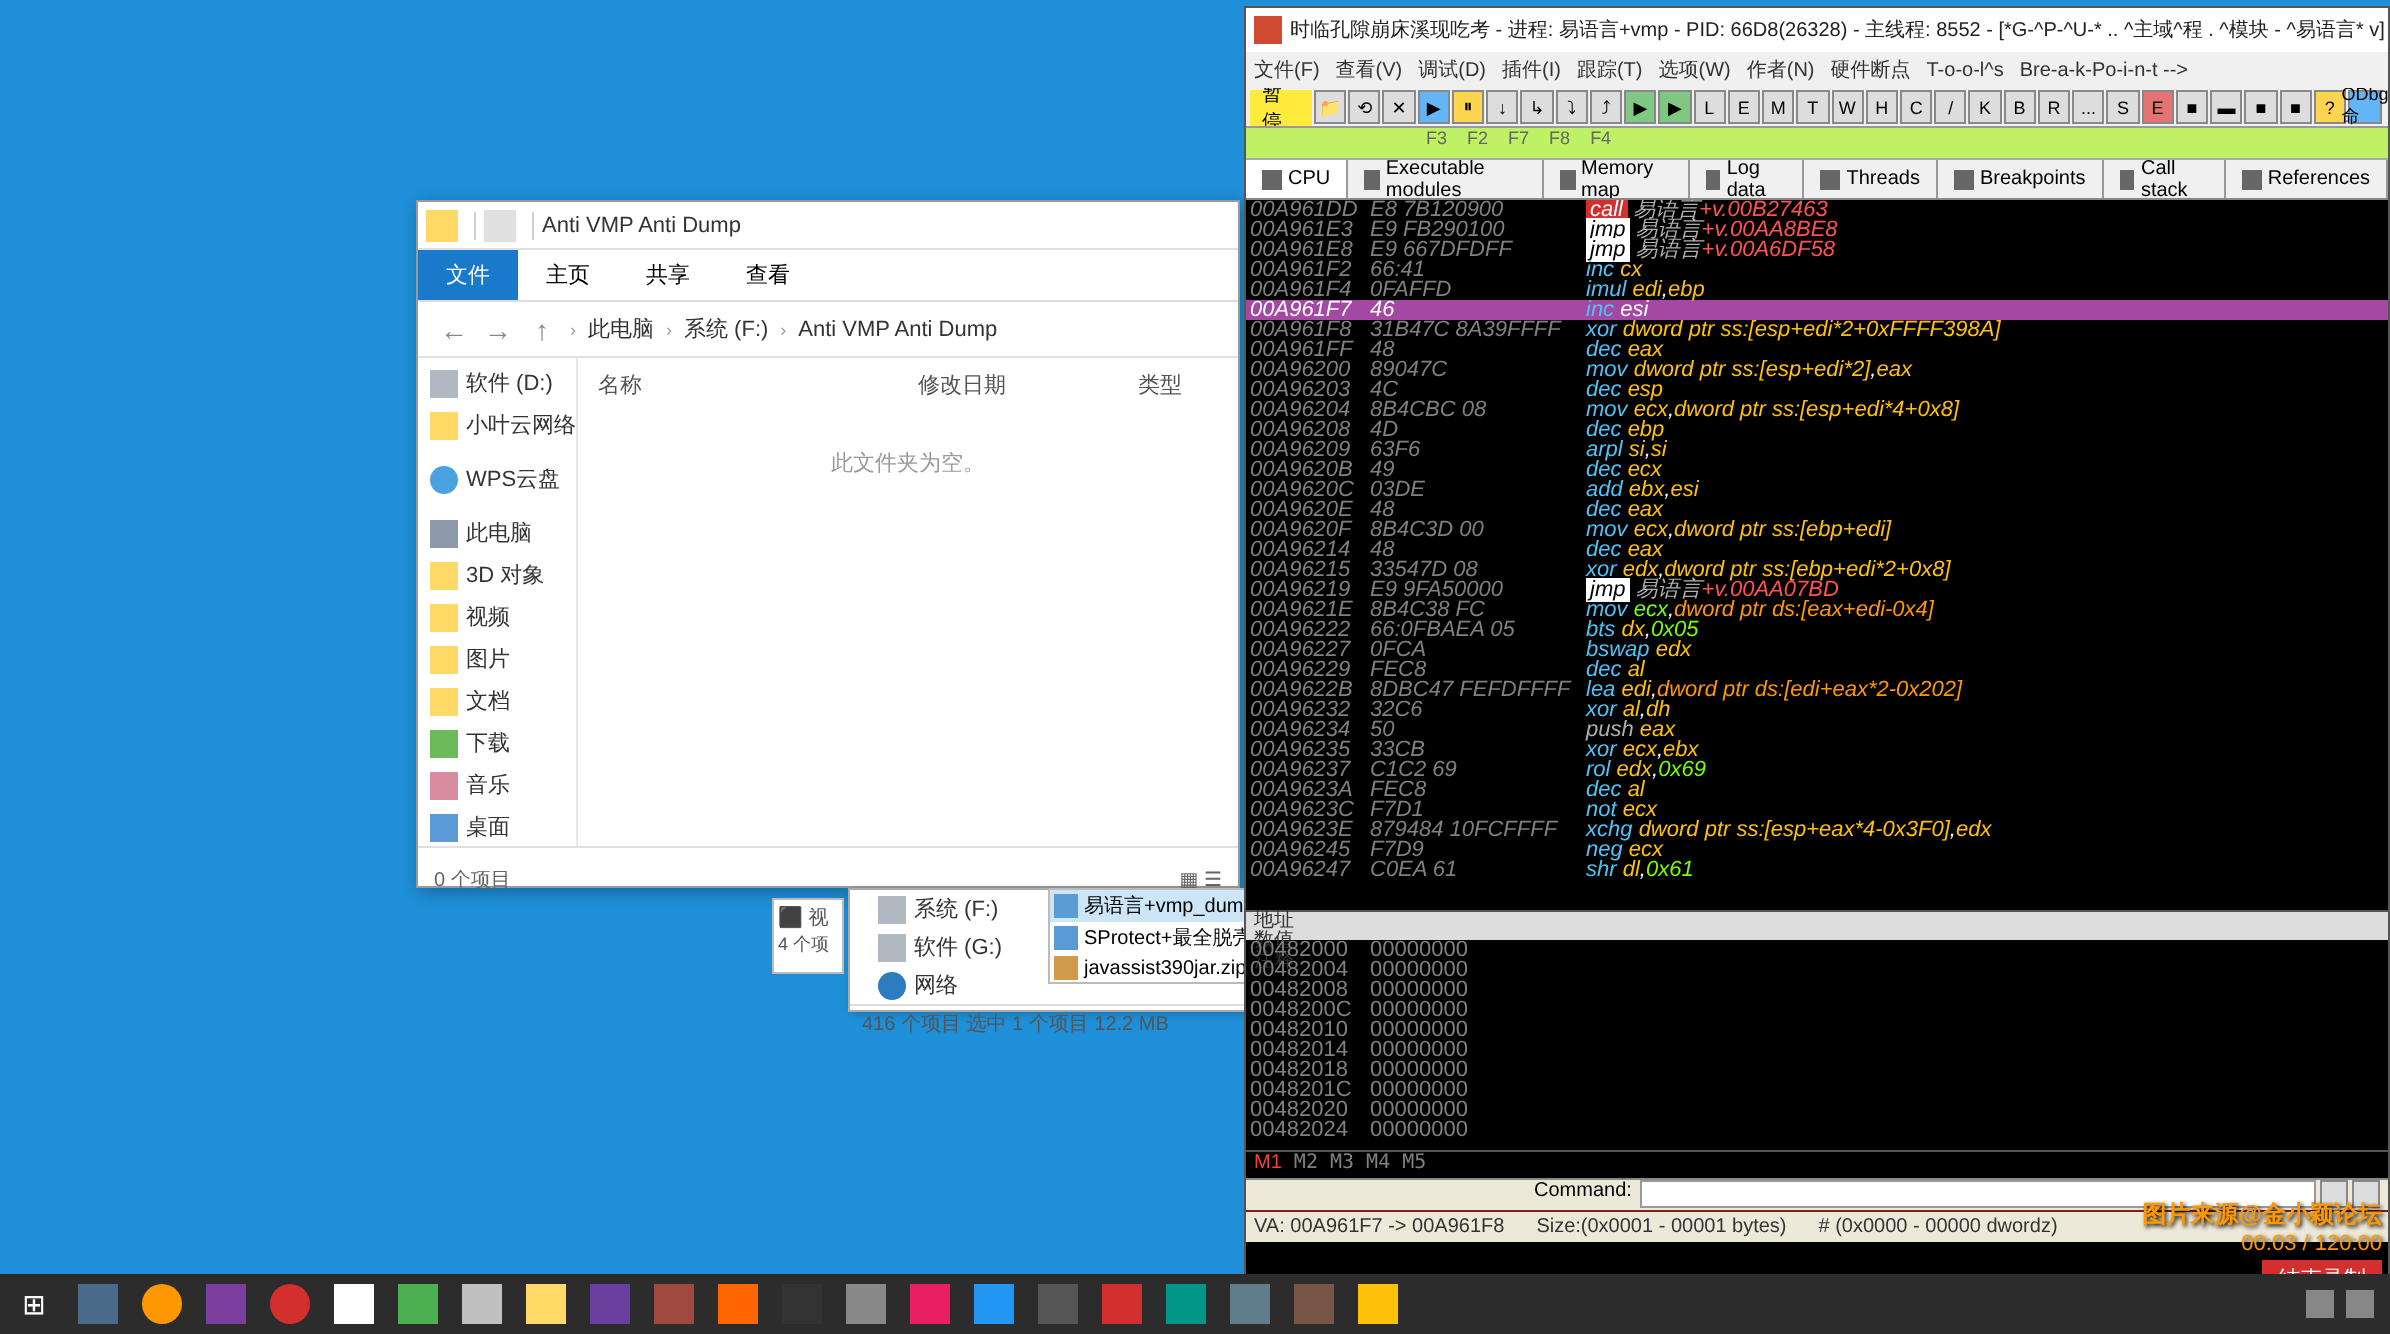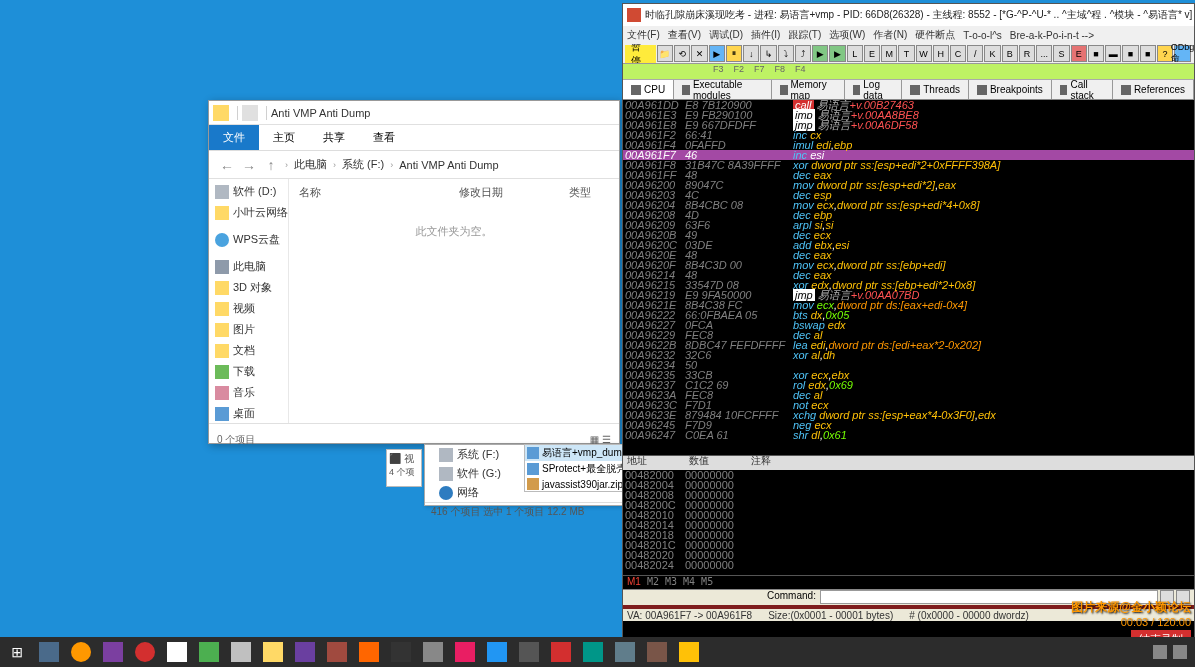--- a/index.html
+++ b/index.html
@@ -82,35 +82,35 @@
 .kw-red { color: #ff5252; }
 .kw-grey { color: #b0b0b0; }
 .kw-cyan { color: #4fc3f7; }
 .kw-gold { color: #ffc107; }
 .kw-green { color: #76ff03; }
 .kw-white { color: #fff; }
 .kw-orange { color: #ff9800; }
 .kw-ptr { color: #ffc107; }
 
 .dbg-dump { height: 120px; background: #000; border-top: 1px solid #555; font-family: Consolas, monospace; font-size: 11px; line-height: 10px; }
-.dump-head { height: 14px; background: #ddd; color: #333; display: flex; font-size: 10px; padding: 0 4px; }
+.dump-head { height: 14px; background: #ddd; color: #333; display: flex; font-size: 10px; padding: 0 4px; flex-direction: column; }
 .dump-head span:nth-child(1){ width: 62px; }
 .dump-head span:nth-child(2){ width: 62px; }
 .dump-row { display: flex; height: 10px; }
 .dump-row .daddr { color: #808080; width: 62px; padding-left: 2px; }
 .dump-row .dval { color: #808080; width: 62px; }
 
 .dbg-m { height: 14px; background: #000; border-top: 1px solid #555; color: #808080; font-family: Consolas, monospace; font-size: 10px; padding-left: 4px; }
 .dbg-m .mred { color: #f44336; }
 
 .dbg-cmd { height: 16px; background: #ece9d8; border-top: 1px solid #888; display: flex; align-items: flex-start; font-size: 10px; padding: 0 4px; }
 .dbg-cmd input { flex: 1; height: 14px; border: 1px solid #999; font-size: 10px; padding: 0 2px; }
 .dbg-cmd .cmd-btn { width: 14px; height: 14px; border: 1px solid #888; margin-left: 2px; background: #ddd; cursor: pointer; }
 
-.dbg-status { height: 16px; background: #ece9d8; border-top: 4px solid #7f1d1d; display: flex; font-size: 10px; color: #333; padding: 0 4px; align-items: center; }
+.dbg-status { height: 16px; background: #ece9d8; border-top: 1px solid #7f1d1d; display: flex; font-size: 10px; color: #333; padding: 0 4px; align-items: center; }
 .dbg-status span { margin-right: 16px; }
 
 
 .overlay { position: absolute; right: 4px; bottom: 18px; text-align: right; }
 .overlay .ov-src { color: #ff9800; font-size: 12px; font-weight: bold; text-shadow: 1px 1px 2px #000; }
 .overlay .ov-time { color: #ff9800; font-size: 11px; text-shadow: 1px 1px 2px #000; }
 .overlay .ov-btn { background: #d32f2f; color: #fff; padding: 2px 8px; font-size: 11px; display: inline-block; margin-top: 2px; }
 
 
 .explorer2b { position: absolute; left: 386px; top: 449px; width: 36px; height: 38px; background: #fff; border: 1px solid #bbb; font-size: 9px; color: #555; padding: 2px; overflow: hidden; }
@@ -365,21 +365,21 @@
       <div class="drow"><span class="addr">00A9620F</span><span class="hx">8B4C3D 00</span><span class="mnem"><span class="kw-cyan">mov</span> <span class="kw-gold">ecx</span><span class="kw-white">,</span><span class="kw-ptr">dword ptr ss:[ebp+edi]</span></span></div>
       <div class="drow"><span class="addr">00A96214</span><span class="hx">48</span><span class="mnem"><span class="kw-cyan">dec</span> <span class="kw-gold">eax</span></span></div>
       <div class="drow"><span class="addr">00A96215</span><span class="hx">33547D 08</span><span class="mnem"><span class="kw-cyan">xor</span> <span class="kw-gold">edx</span><span class="kw-white">,</span><span class="kw-ptr">dword ptr ss:[ebp+edi*2+0x8]</span></span></div>
       <div class="drow"><span class="addr">00A96219</span><span class="hx">E9 9FA50000</span><span class="mnem"><span class="kw-jmp">jmp</span> <span class="kw-grey">易语言</span><span class="kw-red">+v.00AA07BD</span></span></div>
       <div class="drow"><span class="addr">00A9621E</span><span class="hx">8B4C38 FC</span><span class="mnem"><span class="kw-cyan">mov</span> <span class="kw-green">ecx</span><span class="kw-white">,</span><span class="kw-orange">dword ptr ds:[eax+edi-0x4]</span></span></div>
       <div class="drow"><span class="addr">00A96222</span><span class="hx">66:0FBAEA 05</span><span class="mnem"><span class="kw-cyan">bts</span> <span class="kw-gold">dx</span><span class="kw-white">,</span><span class="kw-green">0x05</span></span></div>
       <div class="drow"><span class="addr">00A96227</span><span class="hx">0FCA</span><span class="mnem"><span class="kw-cyan">bswap</span> <span class="kw-gold">edx</span></span></div>
       <div class="drow"><span class="addr">00A96229</span><span class="hx">FEC8</span><span class="mnem"><span class="kw-cyan">dec</span> <span class="kw-gold">al</span></span></div>
       <div class="drow"><span class="addr">00A9622B</span><span class="hx">8DBC47 FEFDFFFF</span><span class="mnem"><span class="kw-cyan">lea</span> <span class="kw-gold">edi</span><span class="kw-white">,</span><span class="kw-orange">dword ptr ds:[edi+eax*2-0x202]</span></span></div>
       <div class="drow"><span class="addr">00A96232</span><span class="hx">32C6</span><span class="mnem"><span class="kw-cyan">xor</span> <span class="kw-gold">al</span><span class="kw-white">,</span><span class="kw-gold">dh</span></span></div>
-      <div class="drow"><span class="addr">00A96234</span><span class="hx">50</span></div>
+      <div class="drow"><span class="addr">00A96234</span><span class="hx">50</span><span class="mnem"><span class="kw-grey">push</span> <span class="kw-gold">eax</span></span></div>
       <div class="drow"><span class="addr">00A96235</span><span class="hx">33CB</span><span class="mnem"><span class="kw-cyan">xor</span> <span class="kw-gold">ecx</span><span class="kw-white">,</span><span class="kw-gold">ebx</span></span></div>
       <div class="drow"><span class="addr">00A96237</span><span class="hx">C1C2 69</span><span class="mnem"><span class="kw-cyan">rol</span> <span class="kw-gold">edx</span><span class="kw-white">,</span><span class="kw-green">0x69</span></span></div>
       <div class="drow"><span class="addr">00A9623A</span><span class="hx">FEC8</span><span class="mnem"><span class="kw-cyan">dec</span> <span class="kw-gold">al</span></span></div>
       <div class="drow"><span class="addr">00A9623C</span><span class="hx">F7D1</span><span class="mnem"><span class="kw-cyan">not</span> <span class="kw-gold">ecx</span></span></div>
       <div class="drow"><span class="addr">00A9623E</span><span class="hx">879484 10FCFFFF</span><span class="mnem"><span class="kw-cyan">xchg</span> <span class="kw-ptr">dword ptr ss:[esp+eax*4-0x3F0]</span><span class="kw-white">,</span><span class="kw-gold">edx</span></span></div>
       <div class="drow"><span class="addr">00A96245</span><span class="hx">F7D9</span><span class="mnem"><span class="kw-cyan">neg</span> <span class="kw-gold">ecx</span></span></div>
       <div class="drow"><span class="addr">00A96247</span><span class="hx">C0EA 61</span><span class="mnem"><span class="kw-cyan">shr</span> <span class="kw-gold">dl</span><span class="kw-white">,</span><span class="kw-green">0x61</span></span></div>
     </div>
   <div class="dbg-dump">
     <div class="dump-head">

